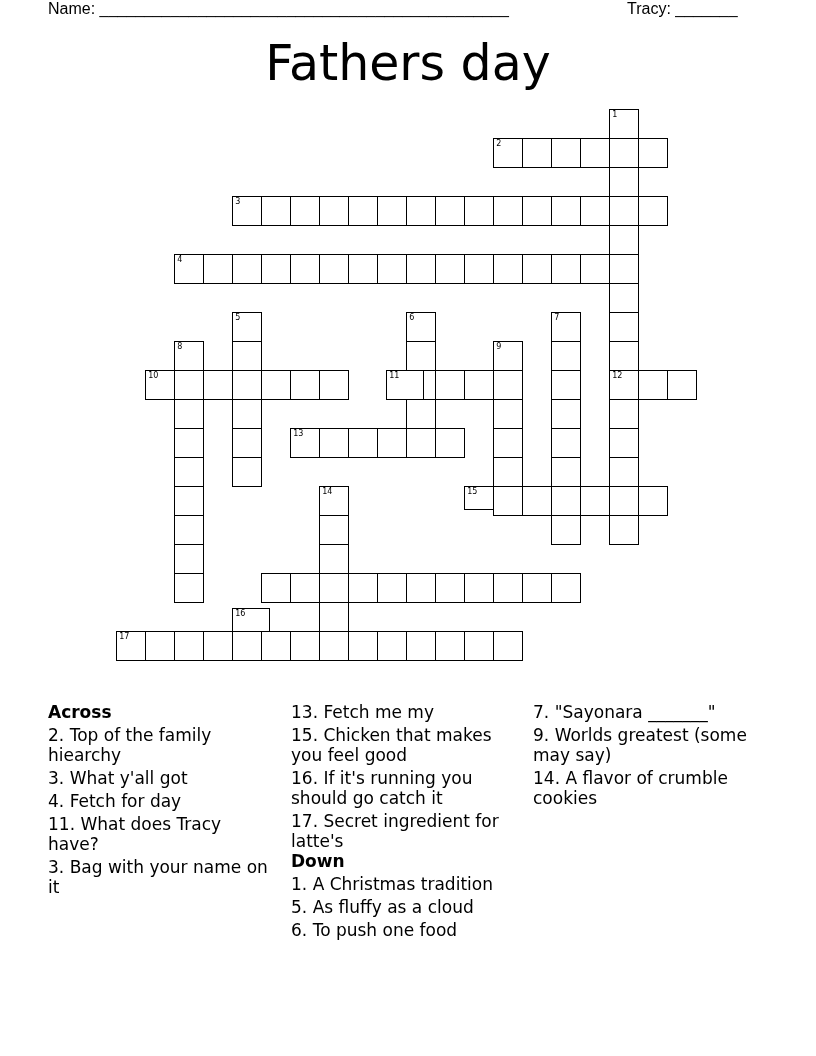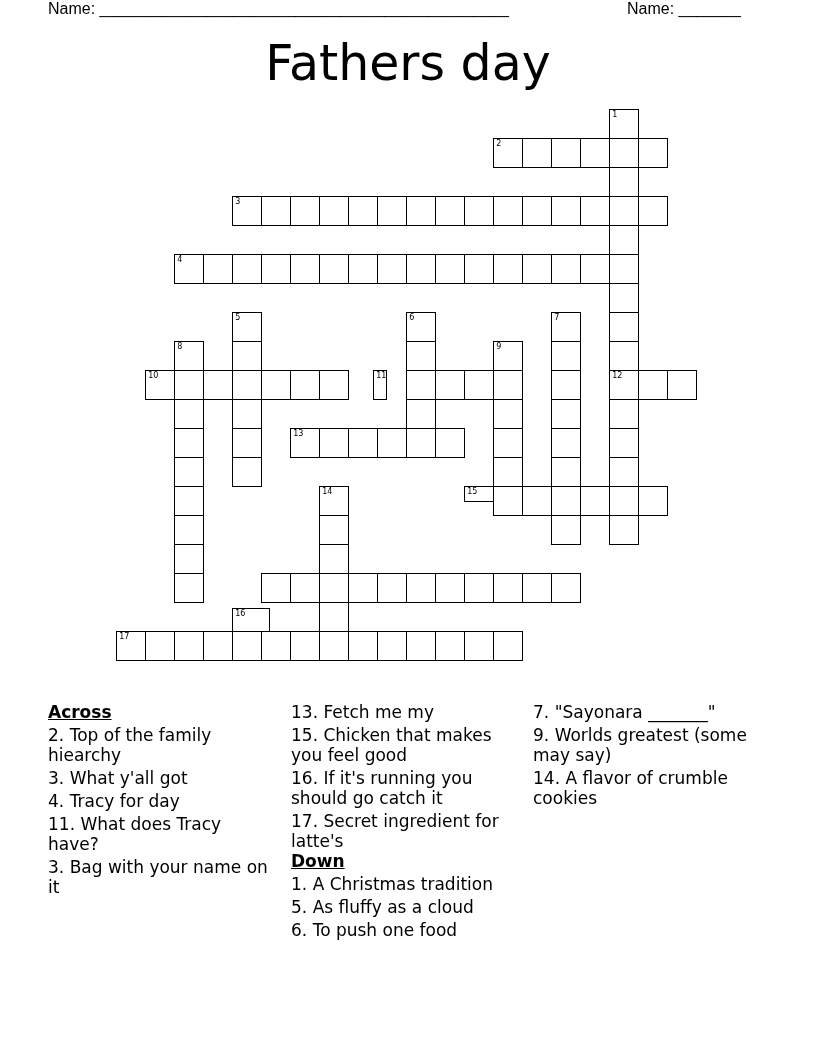--- a/index.html
+++ b/index.html
@@ -4,33 +4,33 @@
 <style>
   html, body { margin:0; padding:0; background:#fff; }
   body { width:816px; height:1056px; position:relative; overflow:hidden; color:#000; font-family:"DejaVu Sans", sans-serif; }
   .header-line { position:absolute; top:0; left:48px; width:700px; font-family:"Liberation Sans", sans-serif; font-size:16px; line-height:18px; white-space:nowrap; }
   .header-line .date { position:absolute; left:579px; top:0; }
   .title { position:absolute; top:34px; left:0; width:816px; text-align:center; font-family:"DejaVu Sans", sans-serif; font-size:49px; line-height:60px; letter-spacing:0px; }
   .grid { position:absolute; left:0; top:0; width:816px; height:680px; }
   .cell { position:absolute; width:29px; height:29px; box-sizing:border-box; border:1.5px solid #000; background:#fff; margin-left:-0.75px; margin-top:-0.75px; }
   .cell .num { position:absolute; top:1px; left:2px; font-size:8px; line-height:8px; font-family:"DejaVu Sans", sans-serif; }
   .clues { position:absolute; top:702px; font-size:17px; line-height:20px; font-family:"DejaVu Sans", sans-serif; }
-  .clues .head { font-weight:bold; text-decoration:underline; margin-bottom:3px; }
+  .clues .head { font-weight:bold; margin-bottom:3px; }
   .clues .clue { margin-bottom:3px; }
   .clues .clue b { font-weight:normal; }
   .col1 { left:48px; width:228px; }
   .col2 { left:291px; width:232px; }
   .col3 { left:533px; width:232px; }
 </style>
 </head>
 <body>
 
 <div class="header-line">
   <span>Name: ______________________________________________</span>
-  <span class="date">Name: _______</span>
+  <span class="date">Tracy: _______</span>
 </div>
 
 <div class="title">Fathers day</div>
 
 <div class="grid" id="grid">
     <div class="cell" style="left: 610px; top: 110px; width: 30px; height: 30px;">
       <span class="num">1</span>
     </div>
     <div class="cell" style="left: 610px; top: 139px; width: 30px; height: 30px;"></div>
     <div class="cell" style="left: 610px; top: 168px; width: 30px; height: 30px;"></div>
@@ -132,21 +132,21 @@
     <div class="cell" style="left: 494px; top: 429px; width: 30px; height: 30px;"></div>
     <div class="cell" style="left: 494px; top: 458px; width: 30px; height: 30px;"></div>
     <div class="cell" style="left: 494px; top: 487px; width: 30px; height: 30px;"></div>
     <div class="cell" style="left: 146px; top: 371px; width: 30px; height: 30px;">
       <span class="num">10</span>
     </div>
     <div class="cell" style="left: 204px; top: 371px; width: 30px; height: 30px;"></div>
     <div class="cell" style="left: 262px; top: 371px; width: 30px; height: 30px;"></div>
     <div class="cell" style="left: 291px; top: 371px; width: 30px; height: 30px;"></div>
     <div class="cell" style="left: 320px; top: 371px; width: 30px; height: 30px;"></div>
-    <div class="cell" style="left: 374px; top: 371px; width: 14px; height: 30px;">
+    <div class="cell" style="left: 387px; top: 371px; width: 38px; height: 30px;">
       <span class="num">11</span>
     </div>
     <div class="cell" style="left: 436px; top: 371px; width: 30px; height: 30px;"></div>
     <div class="cell" style="left: 465px; top: 371px; width: 30px; height: 30px;"></div>
     <div class="cell" style="left: 639px; top: 371px; width: 30px; height: 30px;"></div>
     <div class="cell" style="left: 668px; top: 371px; width: 30px; height: 30px;"></div>
     <div class="cell" style="left: 291px; top: 429px; width: 30px; height: 30px;">
       <span class="num">13</span>
     </div>
     <div class="cell" style="left: 320px; top: 429px; width: 30px; height: 30px;"></div>
@@ -154,21 +154,21 @@
     <div class="cell" style="left: 378px; top: 429px; width: 30px; height: 30px;"></div>
     <div class="cell" style="left: 436px; top: 429px; width: 30px; height: 30px;"></div>
     <div class="cell" style="left: 320px; top: 487px; width: 30px; height: 30px;">
       <span class="num">14</span>
     </div>
     <div class="cell" style="left: 320px; top: 516px; width: 30px; height: 30px;"></div>
     <div class="cell" style="left: 320px; top: 545px; width: 30px; height: 30px;"></div>
     <div class="cell" style="left: 320px; top: 574px; width: 30px; height: 30px;"></div>
     <div class="cell" style="left: 320px; top: 603px; width: 30px; height: 30px;"></div>
     <div class="cell" style="left: 320px; top: 632px; width: 30px; height: 30px;"></div>
-    <div class="cell" style="left: 465px; top: 487px; width: 30px; height: 16px;">
+    <div class="cell" style="left: 465px; top: 487px; width: 30px; height: 24px;">
       <span class="num">15</span>
     </div>
     <div class="cell" style="left: 523px; top: 487px; width: 30px; height: 30px;"></div>
     <div class="cell" style="left: 581px; top: 487px; width: 30px; height: 30px;"></div>
     <div class="cell" style="left: 639px; top: 487px; width: 30px; height: 30px;"></div>
     <div class="cell" style="left: 233px; top: 574px; width: 38px; height: 30px; margin-top: 34px;">
       <span class="num">16</span>
     </div>
     <div class="cell" style="left: 262px; top: 574px; width: 30px; height: 30px;"></div>
     <div class="cell" style="left: 291px; top: 574px; width: 30px; height: 30px;"></div>
@@ -194,21 +194,21 @@
     <div class="cell" style="left: 407px; top: 632px; width: 30px; height: 30px;"></div>
     <div class="cell" style="left: 436px; top: 632px; width: 30px; height: 30px;"></div>
     <div class="cell" style="left: 465px; top: 632px; width: 30px; height: 30px;"></div>
     <div class="cell" style="left: 494px; top: 632px; width: 30px; height: 30px;"></div>
   </div>
 
 <div class="clues col1">
   <div class="head">Across</div>
   <div class="clue"><b>2.</b><span> Top of the family hiearchy</span></div>
   <div class="clue"><b>3.</b><span> What y'all got</span></div>
-  <div class="clue"><b>4.</b><span> Tracy for day</span></div>
+  <div class="clue"><b>4.</b><span> Fetch for day</span></div>
   <div class="clue"><b>11.</b><span> What does Tracy have?</span></div>
   <div class="clue"><b>3.</b><span> Bag with your name on it</span></div>
 </div>
 
 <div class="clues col2">
   <div class="clue"><b>13.</b><span> Fetch me my</span></div>
   <div class="clue"><b>15.</b><span> Chicken that makes you feel good</span></div>
   <div class="clue"><b>16.</b><span> If it's running you should go catch it</span></div>
   <div class="clue" style="margin-bottom:0"><b>17.</b><span> Secret ingredient for latte's</span></div>
   <div class="head">Down</div>

